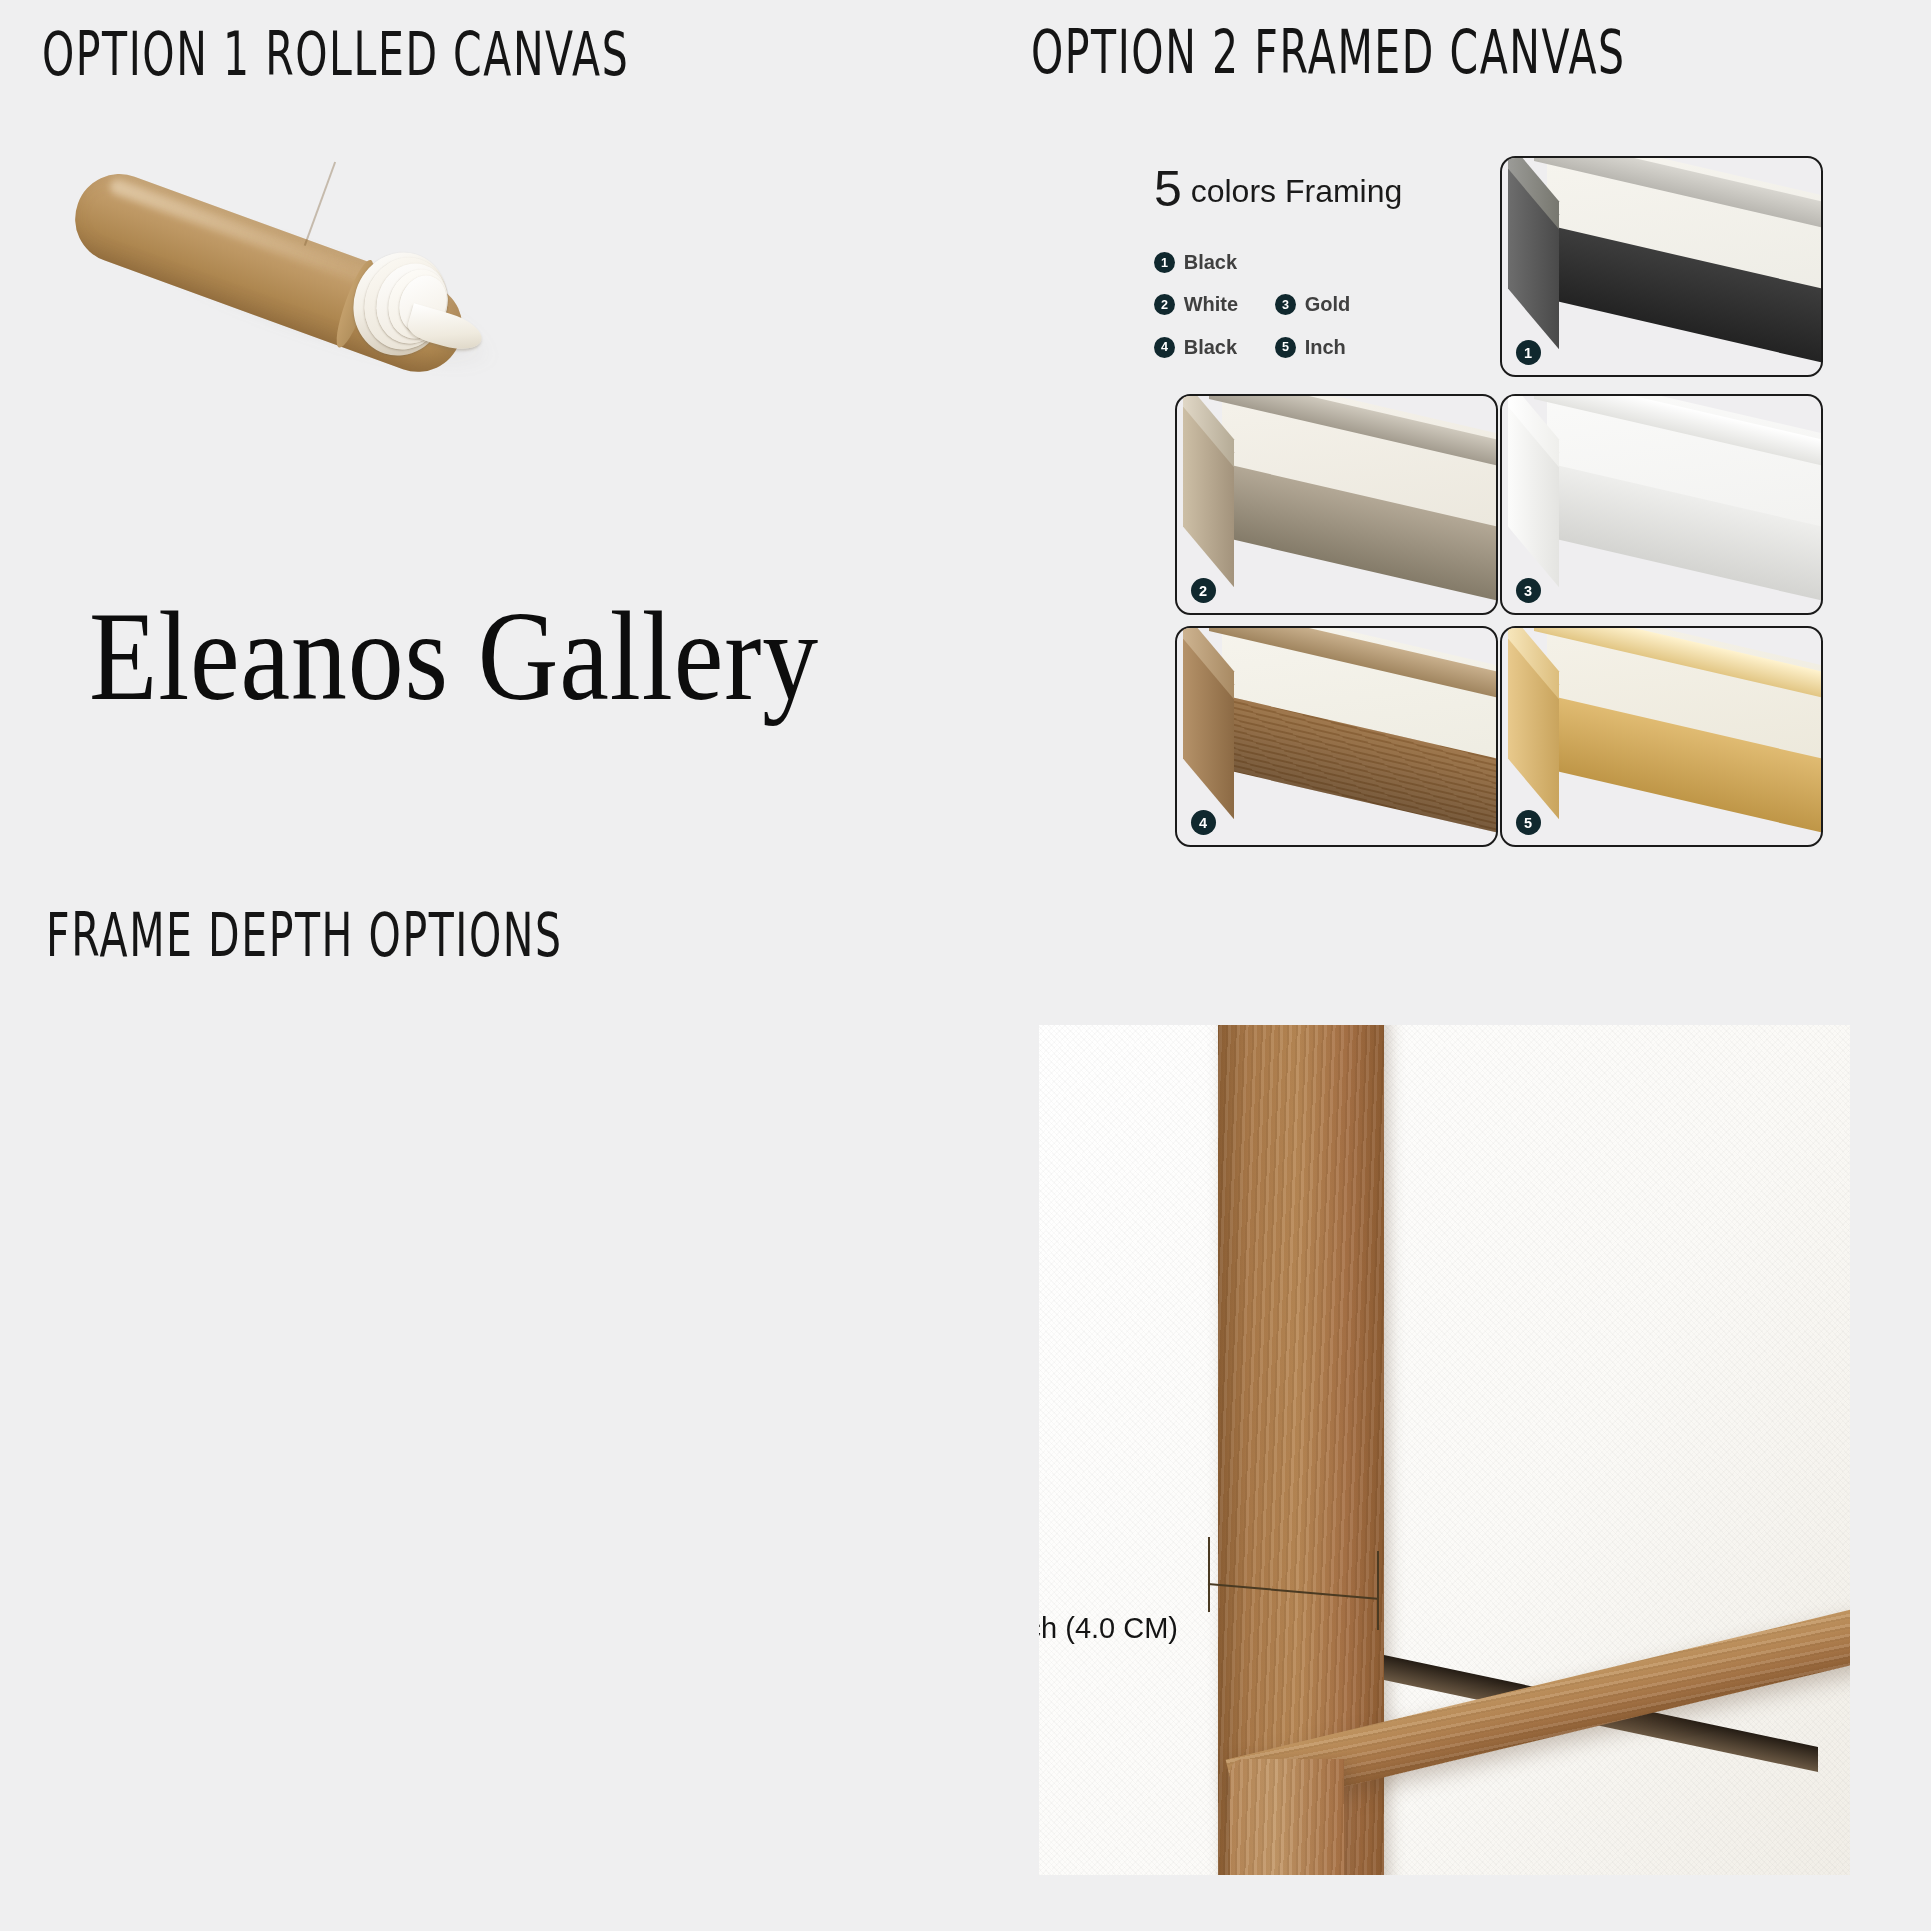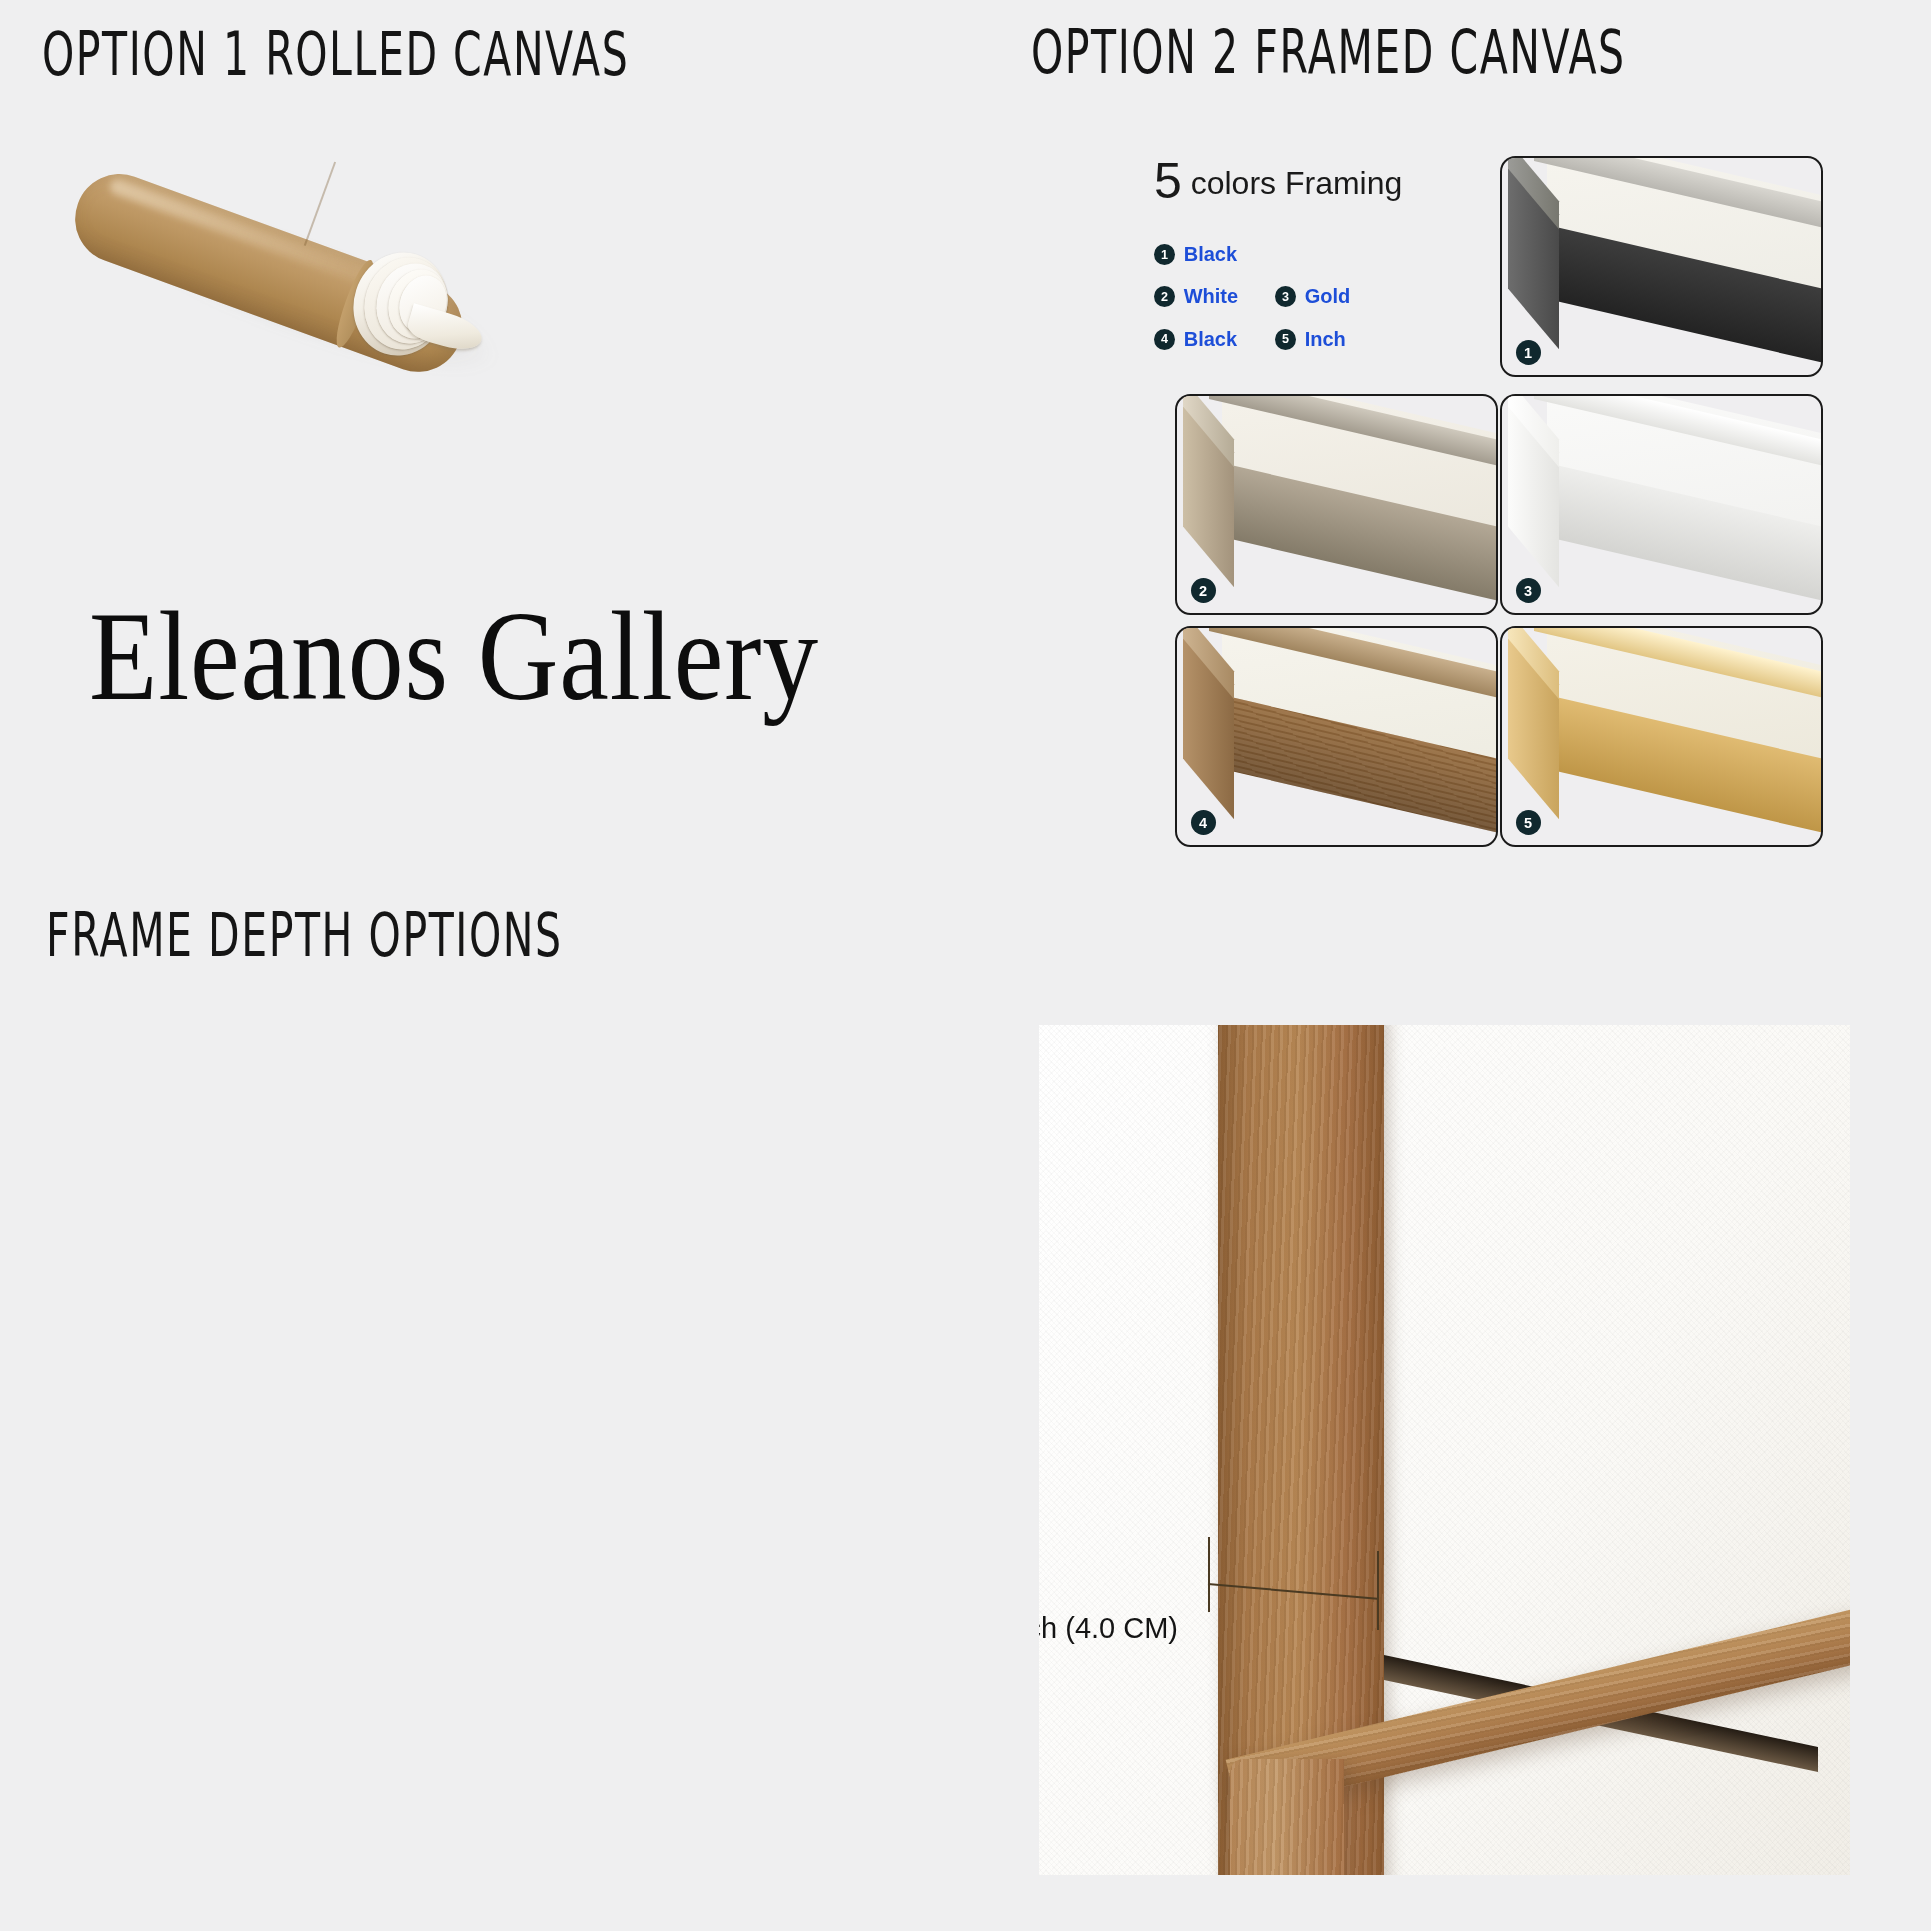--- a/index.html
+++ b/index.html
@@ -84,32 +84,32 @@
 
   
   #brand{
     position:absolute;left:89px;top:584px;
     font-family:"Liberation Serif", serif;
     font-size:127px;color:#0d0d0d;letter-spacing:1px;
     transform:scaleX(.88);transform-origin:left center;white-space:nowrap;
   }
 
   
-  #legend{position:absolute;left:1154px;top:156px;width:319px;}
+  #legend{position:absolute;left:1154px;top:164px;width:319px;}
   #legend-title{font-size:32px;color:#1a1a1a;white-space:nowrap;line-height:1;}
   #legend-title .big{font-size:50px;font-weight:400;vertical-align:-3.9px;}
   .legend-rows{margin-top:37px;}
   .legend-row{display:flex;align-items:center;margin-bottom:19.3px;}
   .legend-item{display:flex;align-items:center;width:121px;}
   .num-badge{
     width:21px;height:21px;border-radius:50%;background:#10282e;color:#fff;
     font-size:12.6px;font-weight:700;display:flex;align-items:center;justify-content:center;
     margin-right:8.7px;flex:0 0 auto;
   }
-  .legend-label{font-size:20px;font-weight:700;color:#1d4ed8;}
+  .legend-label{font-size:20px;font-weight:700;color:#404040;}
 
   
   .tile{
     position:absolute;border:2.9px solid #1a1a1a;border-radius:15.4px;
     background:#efeef0;overflow:hidden;
   }
   .tile-badge{
     position:absolute;left:13.5px;bottom:9.7px;width:25px;height:25px;border-radius:50%;
     background:#10282e;color:#fff;font-size:14.5px;font-weight:700;
     display:flex;align-items:center;justify-content:center;z-index:6;

